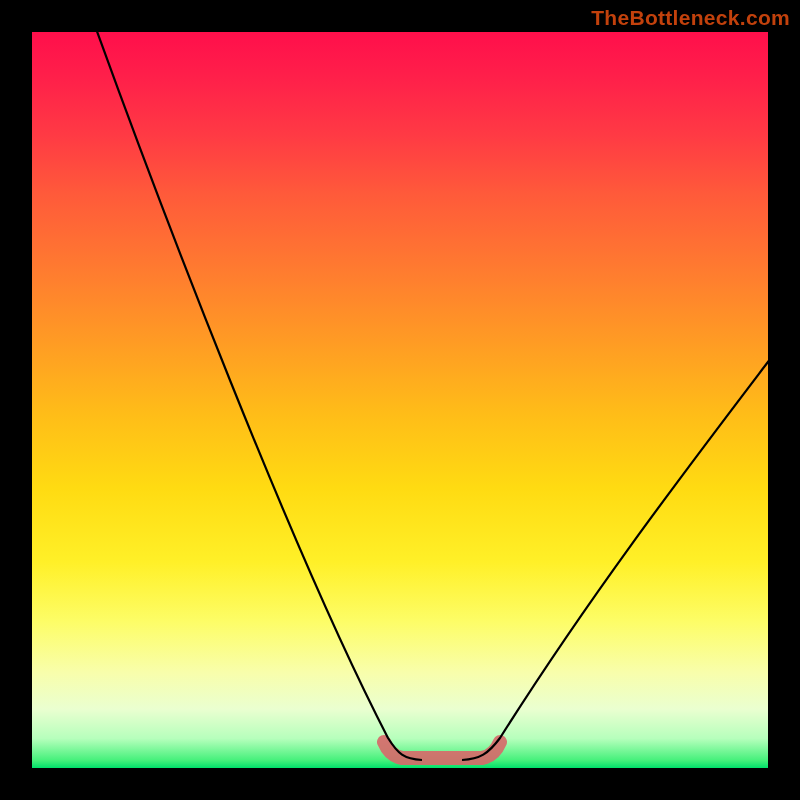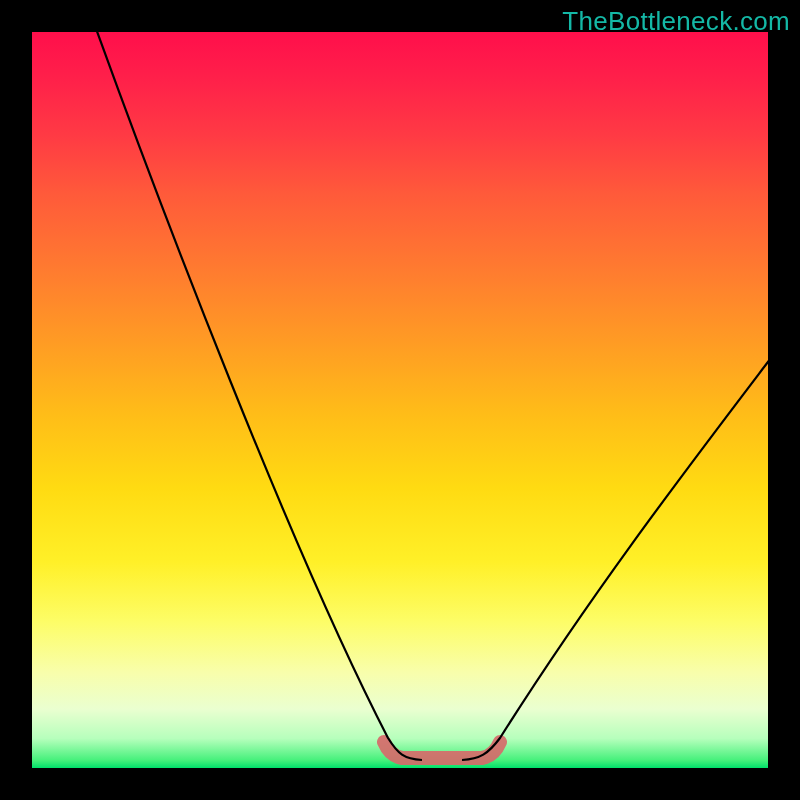--- a/index.html
+++ b/index.html
@@ -8,23 +8,23 @@
     height: 800px;
     background: #000;
     position: relative;
     font-family: Arial, Helvetica, sans-serif;
     overflow: hidden;
   }
   .watermark {
     position: absolute;
     top: 6px;
     right: 10px;
-    color: #14b8a6;
-    font-size: 26px;
-    font-weight: 400;
+    color: #c2410c;
+    font-size: 21px;
+    font-weight: 700;
     letter-spacing: 0.3px;
     z-index: 10;
   }
   .plot-area {
     position: absolute;
     left: 32px;
     top: 32px;
     width: 736px;
     height: 736px;
     overflow: hidden;

